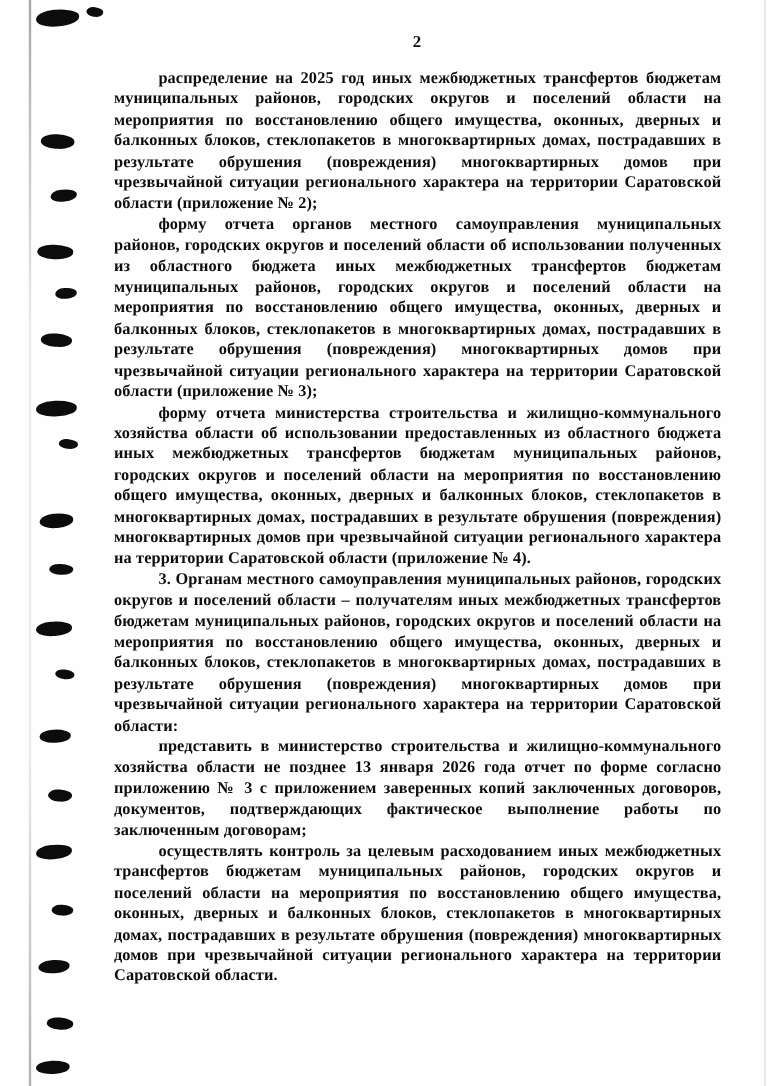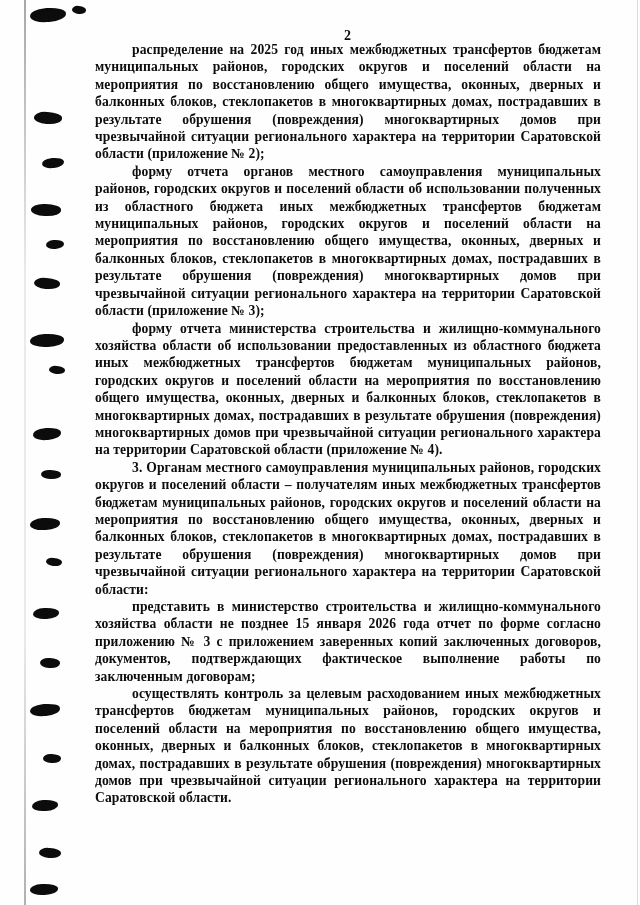--- a/index.html
+++ b/index.html
@@ -43,21 +43,21 @@
     position: absolute;
     top: 28px;
     left: 95px;
     width: 505px;
     text-align: center;
     font-size: 14px;
     font-weight: 700;
   }
   .body-text {
     position: absolute;
-    top: 41px;
+    top: 56px;
     left: 95px;
     width: 506px;
   }
   .body-text p {
     margin: 0;
     padding: 0;
     font-size: 13.6px;
     line-height: 17.4px;
     font-weight: 700;
     text-align: justify;
@@ -94,17 +94,17 @@
   <div class="artifact" style="left:39px; top:848px; width:22px; height:10px; transform:rotate(4deg);"></div>
   <div class="artifact" style="left:30px; top:884px; width:28px; height:11px; transform:rotate(-2deg);"></div>
 
   <div class="page-number">2</div>
 
   <div class="body-text">
     <p>распределение на 2025 год иных межбюджетных трансфертов бюджетам муниципальных районов, городских округов и поселений области на мероприятия по восстановлению общего имущества, оконных, дверных и балконных блоков, стеклопакетов в многоквартирных домах, пострадавших в результате обрушения (повреждения) многоквартирных домов при чрезвычайной ситуации регионального характера на территории Саратовской области (приложение № 2);</p>
     <p>форму отчета органов местного самоуправления муниципальных районов, городских округов и поселений области об использовании полученных из областного бюджета иных межбюджетных трансфертов бюджетам муниципальных районов, городских округов и поселений области на мероприятия по восстановлению общего имущества, оконных, дверных и балконных блоков, стеклопакетов в многоквартирных домах, пострадавших в результате обрушения (повреждения) многоквартирных домов при чрезвычайной ситуации регионального характера на территории Саратовской области (приложение № 3);</p>
     <p>форму отчета министерства строительства и жилищно-коммунального хозяйства области об использовании предоставленных из областного бюджета иных межбюджетных трансфертов бюджетам муниципальных районов, городских округов и поселений области на мероприятия по восстановлению общего имущества, оконных, дверных и балконных блоков, стеклопакетов в многоквартирных домах, пострадавших в результате обрушения (повреждения) многоквартирных домов при чрезвычайной ситуации регионального характера на территории Саратовской области (приложение № 4).</p>
     <p>3. Органам местного самоуправления муниципальных районов, городских округов и поселений области – получателям иных межбюджетных трансфертов бюджетам муниципальных районов, городских округов и поселений области на мероприятия по восстановлению общего имущества, оконных, дверных и балконных блоков, стеклопакетов в многоквартирных домах, пострадавших в результате обрушения (повреждения) многоквартирных домов при чрезвычайной ситуации регионального характера на территории Саратовской области:</p>
-    <p>представить в министерство строительства и жилищно-коммунального хозяйства области не позднее 15 января 2026 года отчет по форме согласно приложению № 3 с приложением заверенных копий заключенных договоров, документов, подтверждающих фактическое выполнение работы по заключенным договорам;</p>
+    <p>представить в министерство строительства и жилищно-коммунального хозяйства области не позднее 13 января 2026 года отчет по форме согласно приложению № 3 с приложением заверенных копий заключенных договоров, документов, подтверждающих фактическое выполнение работы по заключенным договорам;</p>
     <p>осуществлять контроль за целевым расходованием иных межбюджетных трансфертов бюджетам муниципальных районов, городских округов и поселений области на мероприятия по восстановлению общего имущества, оконных, дверных и балконных блоков, стеклопакетов в многоквартирных домах, пострадавших в результате обрушения (повреждения) многоквартирных домов при чрезвычайной ситуации регионального характера на территории Саратовской области.</p>
   </div>
 
 </div>
 
 </body></html>

